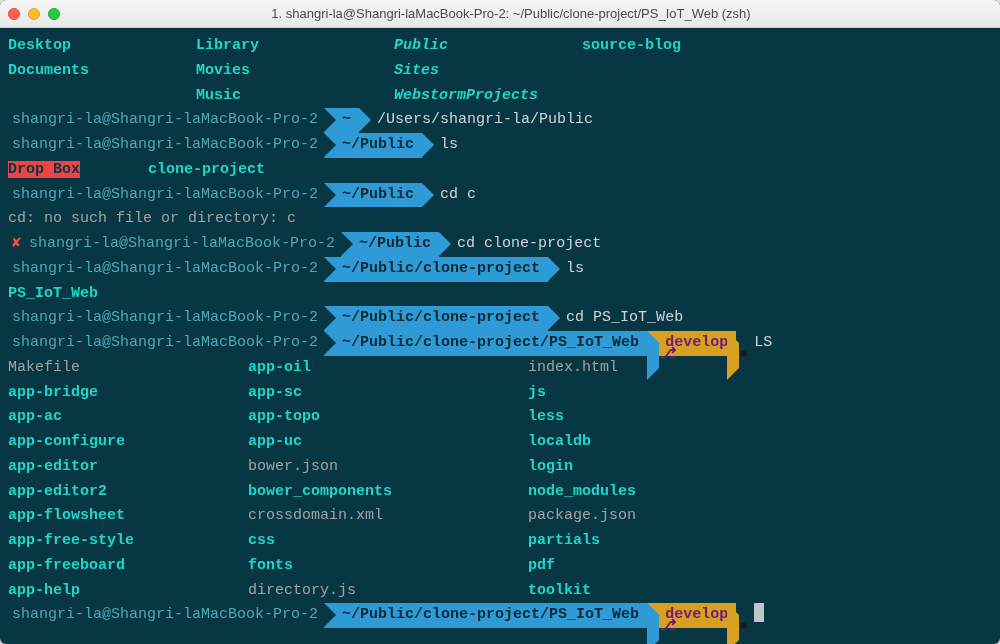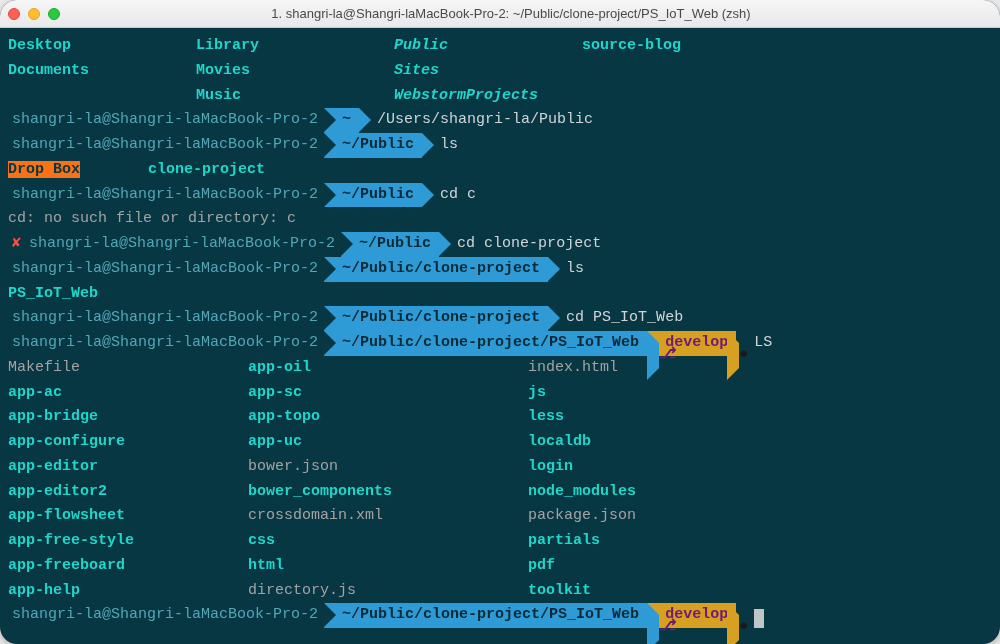--- a/index.html
+++ b/index.html
@@ -12,21 +12,21 @@
       font-size: 15px;
       background: #eeeeee;
       width: 1000px;
       height: 644px;
       overflow: hidden;
     }
     .window {
       width: 1000px;
       height: 644px;
       background: #083744;
-      border-radius: 17px;
+      border-radius: 6px;
       overflow: hidden;
       box-shadow: 0 2px 8px rgba(0,0,0,0.3);
     }
     .titlebar {
       height: 28px;
       background: linear-gradient(to bottom, #f6f6f6, #e8e8e8);
       display: flex;
       align-items: center;
       padding: 0 8px;
       border-bottom: 1px solid #ccc;
@@ -67,24 +67,24 @@
       display: flex;
       flex-direction: column;
     }
     .col1 { width: 188px; }
     .col2 { width: 198px; }
     .col3 { width: 188px; font-style: italic; }
     .colw1 { width: 240px; }
     .colw2 { width: 280px; }
     .dir { color: #1fd6c9; font-weight: bold; }
     .file { color: #a3a3a3; }
-    .hl { background: #f97316; color: #083744; }
+    .hl { background: #ef4444; color: #083744; }
     .prompt-line {
       display: flex;
-      align-items: flex-end;
+      align-items: flex-start;
       flex-wrap: nowrap;
       white-space: nowrap;
     }
     .seg-host {
       background: #083744;
       color: #51a7b8;
       padding: 0 6px 0 4px;
       position: relative;
     }
     .seg-host::after {
@@ -248,40 +248,40 @@
     <div class="prompt-line">
       <span class="seg-host">shangri-la@Shangri-laMacBook-Pro-2</span>
       <span class="seg-path">~/Public/clone-project/PS_IoT_Web</span>
       <span class="seg-branch branch-icon branch-dot">develop</span>
       <span class="cmd">LS</span>
     </div>
 
     <div class="ls-cols" id="ls-project">
         <div class="ls-col colw1">
           <span class="file">Makefile</span>
+          <span class="dir">app-bridge</span>
           <span class="dir">app-ac</span>
-          <span class="dir">app-bridge</span>
           <span class="dir">app-configure</span>
           <span class="dir">app-editor</span>
           <span class="dir">app-editor2</span>
           <span class="dir">app-flowsheet</span>
           <span class="dir">app-free-style</span>
           <span class="dir">app-freeboard</span>
           <span class="dir">app-help</span>
         </div>
         <div class="ls-col colw2">
           <span class="dir">app-oil</span>
           <span class="dir">app-sc</span>
           <span class="dir">app-topo</span>
           <span class="dir">app-uc</span>
           <span class="file">bower.json</span>
           <span class="dir">bower_components</span>
           <span class="file">crossdomain.xml</span>
           <span class="dir">css</span>
-          <span class="dir">html</span>
+          <span class="dir">fonts</span>
           <span class="file">directory.js</span>
         </div>
         <div class="ls-col ">
           <span class="file">index.html</span>
           <span class="dir">js</span>
           <span class="dir">less</span>
           <span class="dir">localdb</span>
           <span class="dir">login</span>
           <span class="dir">node_modules</span>
           <span class="file">package.json</span>

